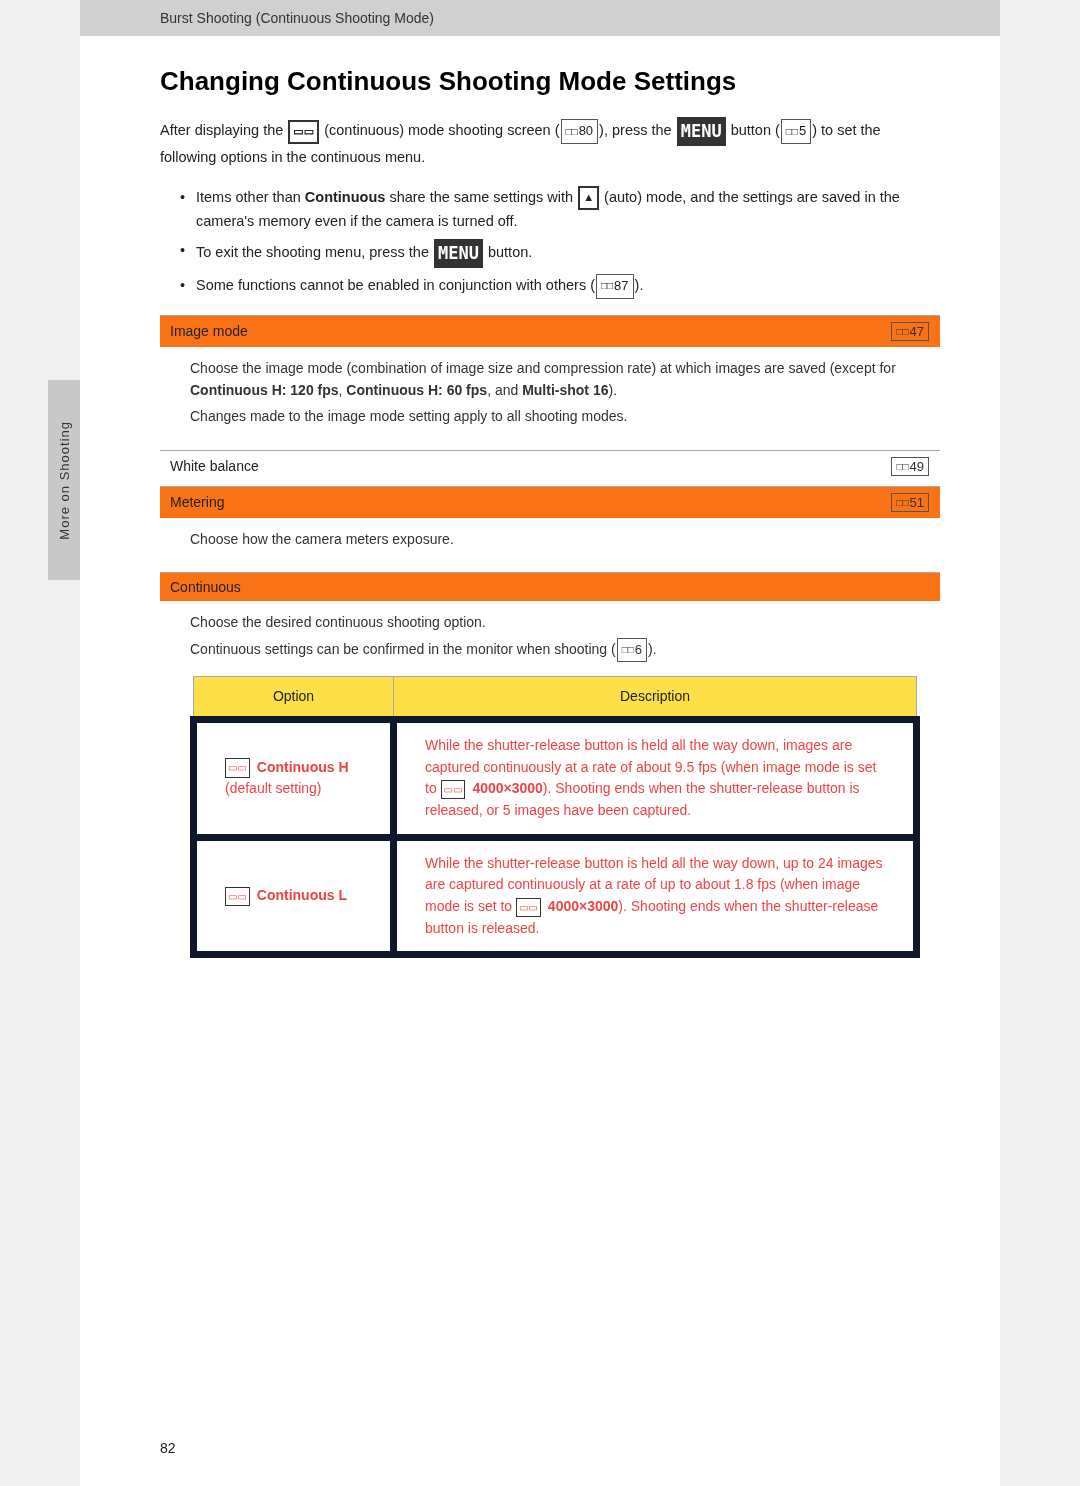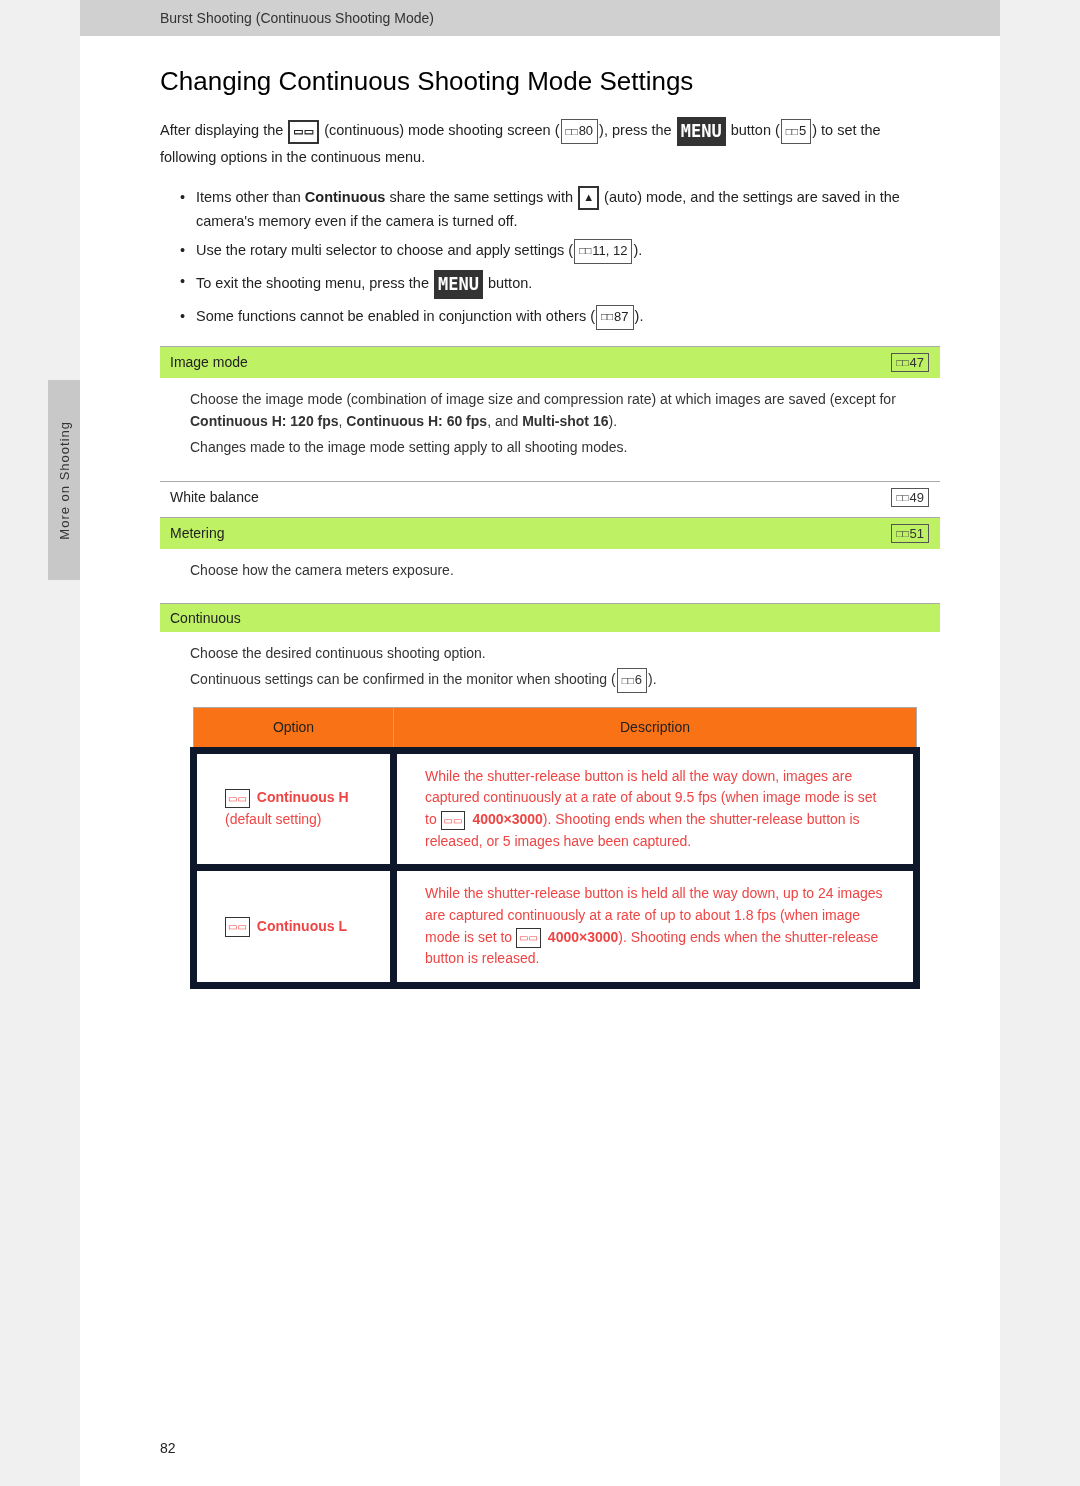--- a/index.html
+++ b/index.html
@@ -48,21 +48,21 @@
       background: #d0d0d0;
       margin: -40px -60px 30px -80px;
       padding: 10px 60px 10px 80px;
       font-size: 14px;
       color: #333;
     }
 
     
     .page-title {
       font-size: 26px;
-      font-weight: normal;
+      font-weight: bold;
       margin-bottom: 20px;
       line-height: 1.2;
     }
 
     
     .intro-text {
       font-size: 14.5px;
       line-height: 1.6;
       margin-bottom: 16px;
       color: #222;
@@ -108,21 +108,21 @@
 
     .bullet-list li::before {
       content: '•';
       position: absolute;
       left: 0;
       top: 0;
     }
 
     
     .section-row {
-      background: #bef264;
+      background: #f97316;
       border-top: 1px solid #aaa;
       padding: 6px 10px;
       display: flex;
       justify-content: space-between;
       align-items: center;
       margin-top: 4px;
     }
 
     .section-row.white-bg {
       background: #ffffff;
@@ -153,21 +153,21 @@
     
     .options-table {
       width: 100%;
       border-collapse: collapse;
       border: 1px solid #aaa;
       margin-top: 14px;
       font-size: 14px;
     }
 
     .options-table th {
-      background: #f97316;
+      background: #fde047;
       border: 1px solid #aaa;
       padding: 8px 16px;
       text-align: center;
       font-weight: normal;
       color: #222;
     }
 
     .options-table td {
       border: 7px solid #0f172a;
       padding: 12px 28px;
@@ -241,24 +241,20 @@
     <span class="menu-icon">MENU</span>
     button (<span class="book-ref">5</span>)
     to set the following options in the continuous menu.
   </p>
 
   <ul class="bullet-list">
     <li>
       Items other than <strong>Continuous</strong> share the same settings with
       <span class="icon-inline">▲</span>
       (auto) mode, and the settings are saved in the camera's memory even if the camera is turned off.
-    </li>
-    <li>
-      Use the rotary multi selector to choose and apply settings
-      (<span class="book-ref">11, 12</span>).
     </li>
     <li>
       To exit the shooting menu, press the
       <span class="menu-icon">MENU</span>
       button.
     </li>
     <li>
       Some functions cannot be enabled in conjunction with others
       (<span class="book-ref">87</span>).
     </li>

